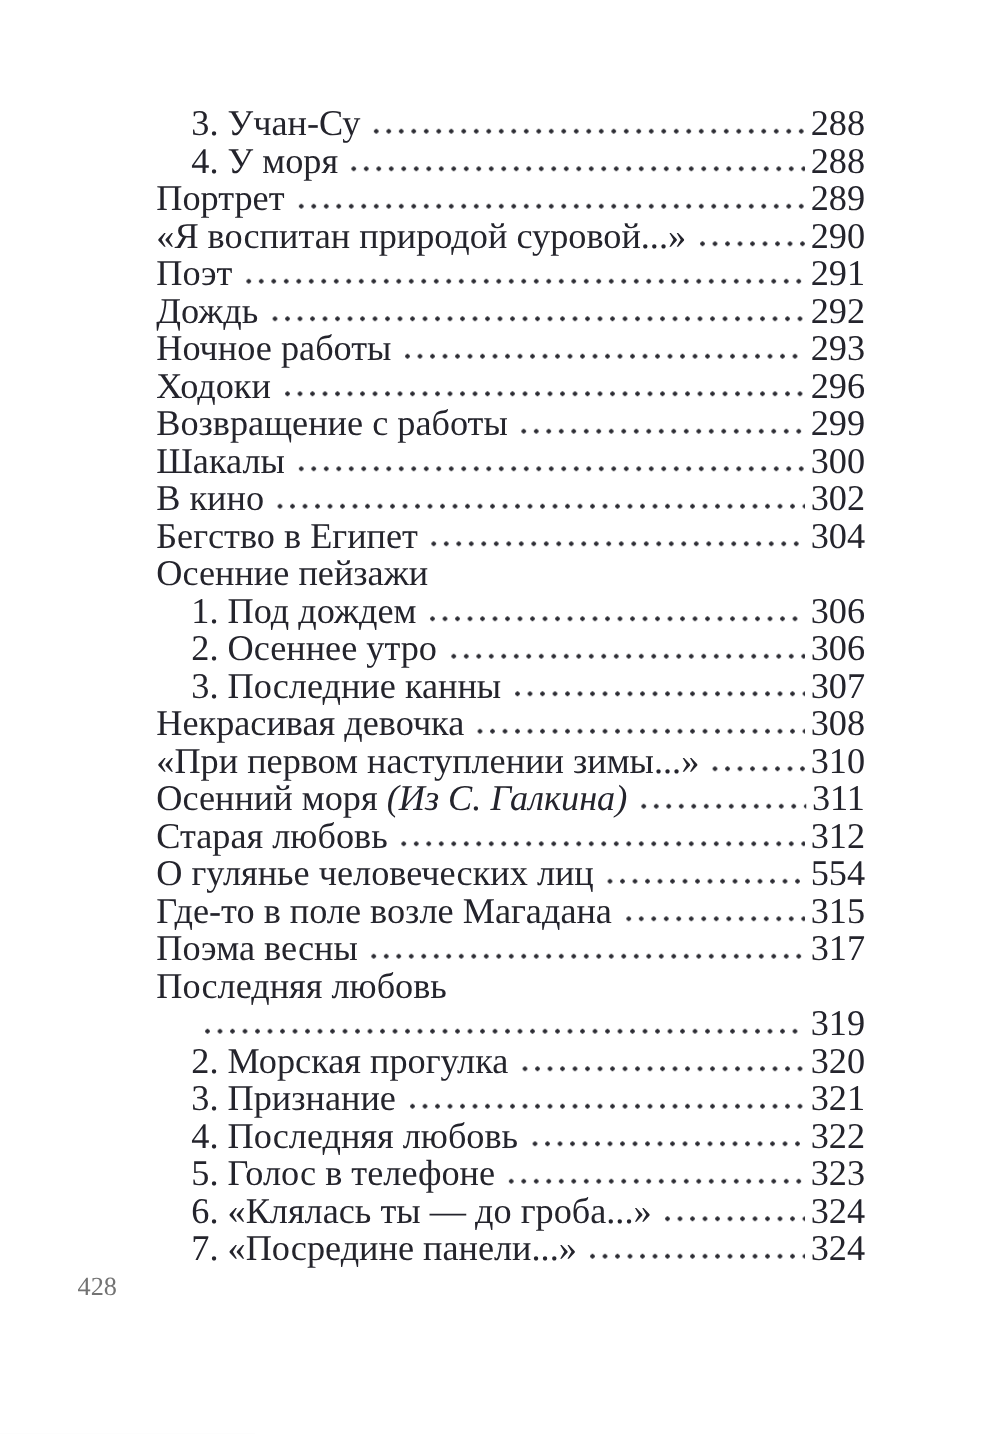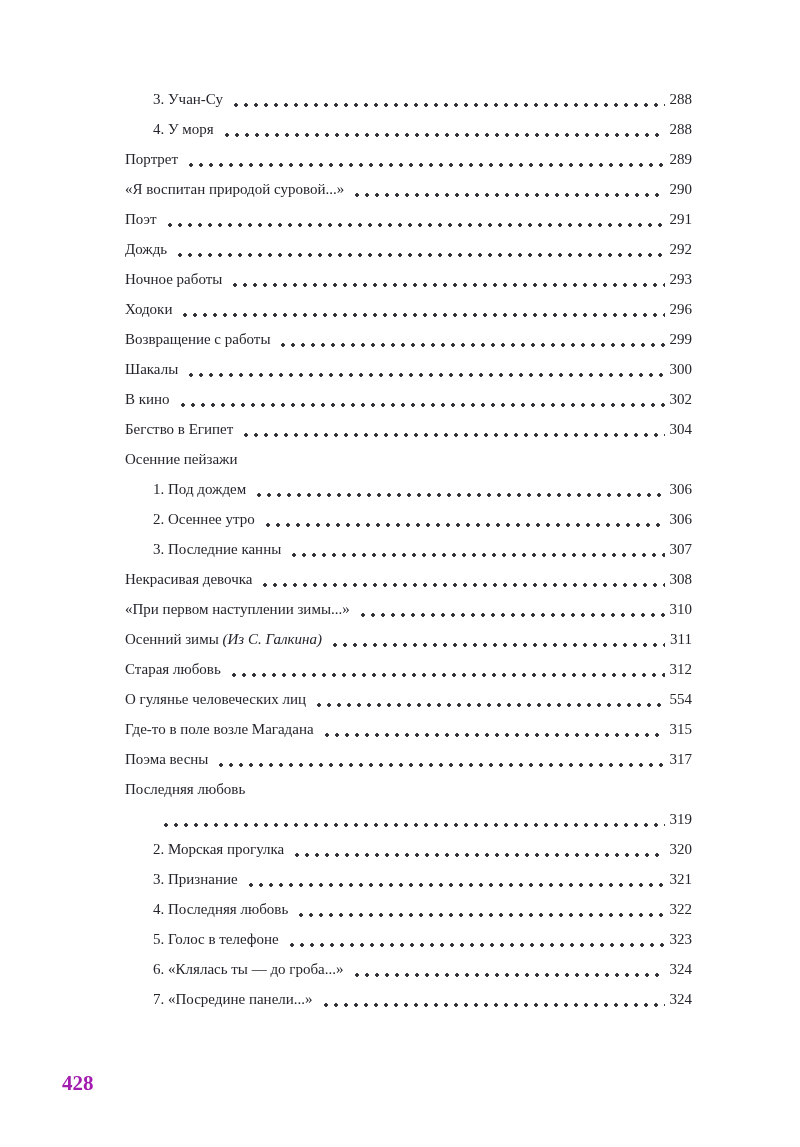--- a/index.html
+++ b/index.html
@@ -19,46 +19,46 @@
   .toc {
     position: absolute;
     left: 125px;
     right: 108px;
     top: 84px;
   }
   .row {
     display: flex;
     align-items: baseline;
     height: 30px;
-    font-size: 15px;
+    font-size: 29px;
     line-height: 30px;
   }
   .row.sub { padding-left: 28px; }
   .t { white-space: nowrap; }
   .t em { font-style: italic; }
   .leader {
     flex: 1 1 auto;
     min-width: 18px;
     height: 4px;
     align-self: flex-end;
     margin: 0 5px 7px 8px;
     background-image: radial-gradient(circle, #2c2c33 1.55px, transparent 1.95px);
     background-size: 10px 4px;
     background-repeat: repeat-x;
     background-position: 0 50%;
   }
   .p { white-space: nowrap; }
   .folio {
     position: absolute;
     left: 62px;
-    top: 1068px;
+    top: 1014px;
     font-size: 21px;
     line-height: 30px;
-    font-weight: bold;
-    color: #a21caf;
+    font-weight: normal;
+    color: #737373;
   }
 </style>
 </head>
 <body>
 
 <div class="page">
 
   <div class="toc">
 
     <div class="row sub">
@@ -143,21 +143,21 @@
         <span class="t">Некрасивая девочка</span>
         <span class="leader"></span>
         <span class="p">308</span>
       </div>
     <div class="row">
         <span class="t">«При первом наступлении зимы...»</span>
         <span class="leader"></span>
         <span class="p">310</span>
       </div>
     <div class="row">
-        <span class="t"><span>Осенний зимы </span><em>(Из С. Галкина)</em></span>
+        <span class="t"><span>Осенний моря </span><em>(Из С. Галкина)</em></span>
         <span class="leader"></span>
         <span class="p">311</span>
       </div>
     <div class="row">
         <span class="t">Старая любовь</span>
         <span class="leader"></span>
         <span class="p">312</span>
       </div>
     <div class="row">
         <span class="t">О гулянье человеческих лиц</span>

